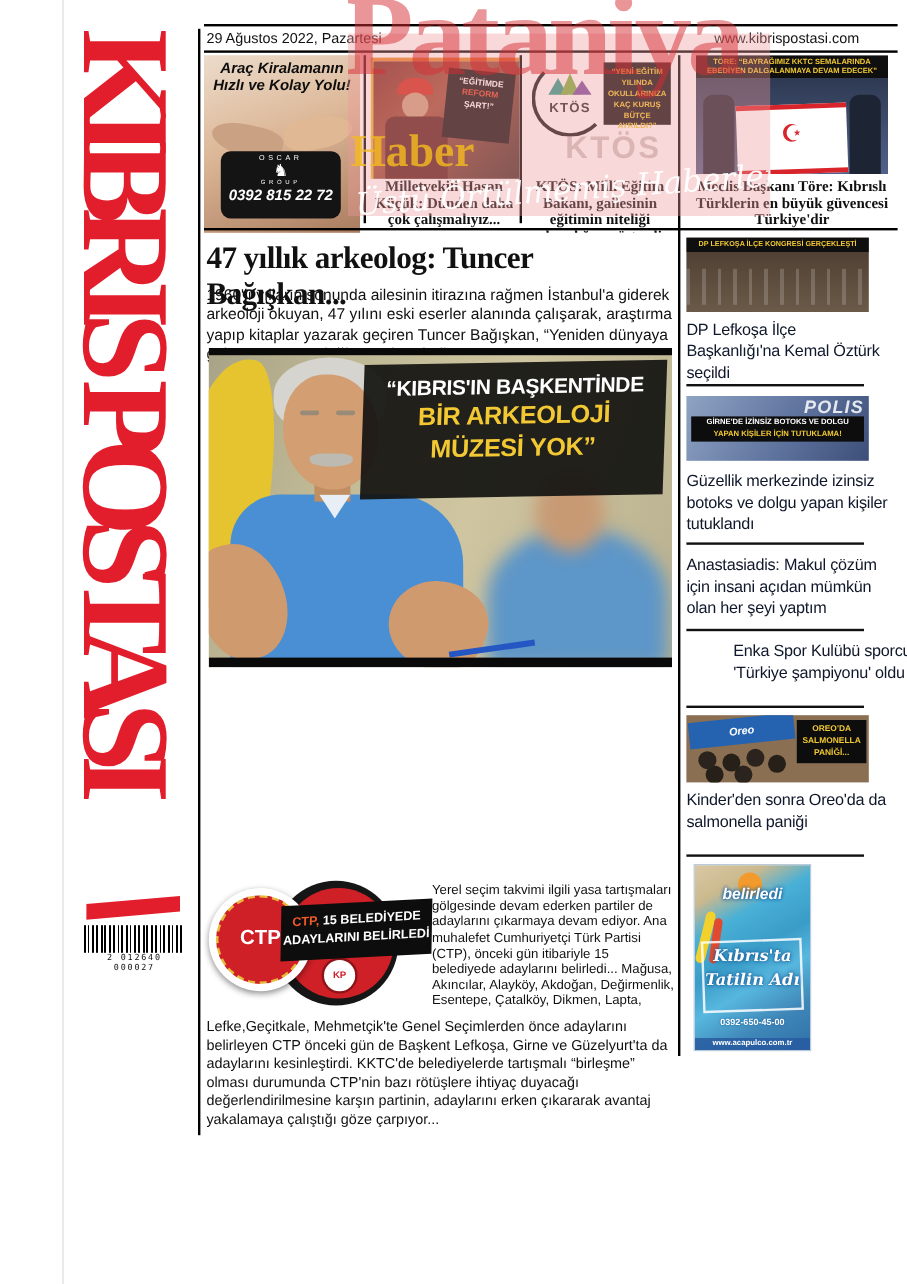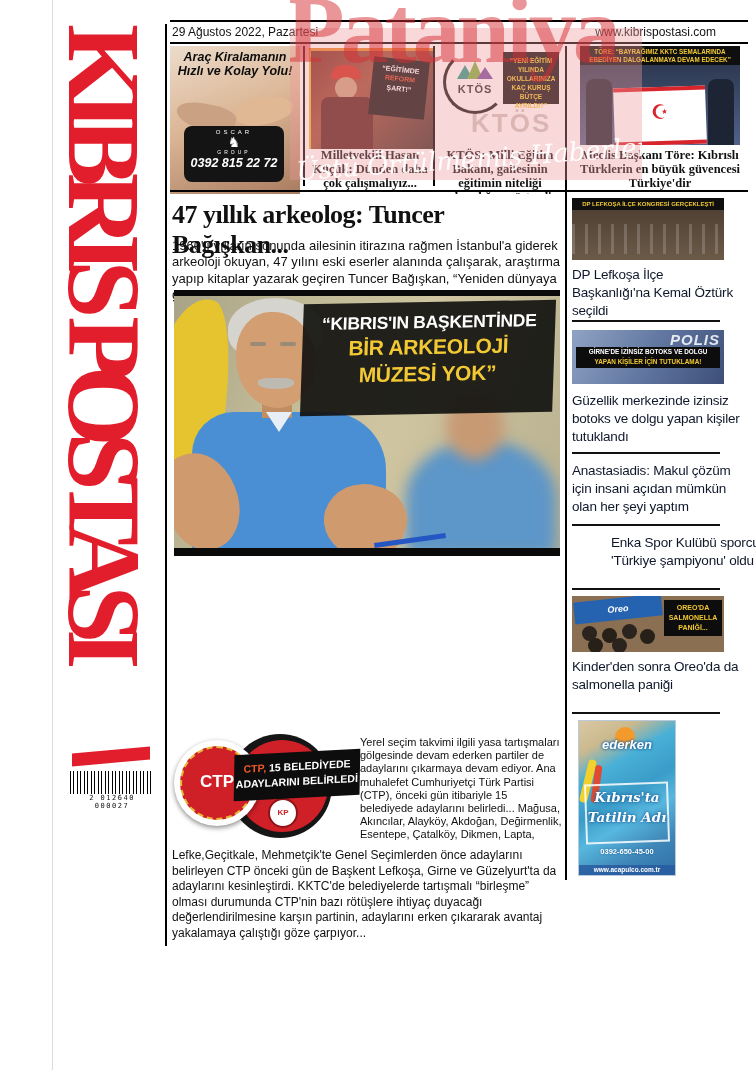--- a/index.html
+++ b/index.html
@@ -245,20 +245,21 @@
         <span>☪</span>
       </div>
     </div>
     <div class="cap">Meclis Başkanı Töre: Kıbrıslı Türklerin en büyük güvencesi Türkiye'dir</div>
   </div>
   <div class="rule" style="left:170px;top:190px;width:578px;"></div>
 
   <div class="abs wm">
     <div class="wm-band"></div>
     <div class="wm-big">Pataniya</div>
+    <div class="wm-haber">Haber</div>
     <div class="wm-script">Üstü Örtülmemiş Haberler</div>
   </div>
 
   <div class="abs headline serifb">47 yıllık arkeolog: Tuncer Bağışkan...</div>
   <div class="abs lede">1960'lı yılların sonunda ailesinin itirazına rağmen İstanbul'a giderek arkeoloji okuyan, 47 yılını eski eserler alanında çalışarak, araştırma yapıp kitaplar yazarak geçiren Tuncer Bağışkan, “Yeniden dünyaya gelsem aynı mesleği seçerim” dedi.</div>
 
   <div class="abs photo">
     <div class="ph-blob"></div>
     <div class="ph-mirror-body"></div>
     <div class="ph-mirror-head"></div>
@@ -325,21 +326,21 @@
   <div class="sb-img sb5">
     <div class="sb5-pack">Oreo</div>
     <div class="sb5-cookie"></div>
     <div class="sb5-label">OREO'DA SALMONELLA PANİĞİ...</div>
   </div>
   <div class="sb-cap" style="top:658px;">Kinder'den sonra Oreo'da da salmonella paniği</div>
   <div class="sb-div" style="top:712px;"></div>
 
   <div class="acp">
     <div class="acp-sun"></div>
-    <div class="acp-brand">ederken</div>
+    <div class="acp-brand">belirledi</div>
     <div class="acp-slide1"></div>
     <div class="acp-slide2"></div>
     <div class="acp-frame"></div>
     <div class="acp-tag">
       <div>Kıbrıs'ta</div>
       <div>Tatilin Adı</div>
     </div>
     <div class="acp-phone">0392-650-45-00</div>
     <div class="acp-site">www.acapulco.com.tr</div>
   </div>

